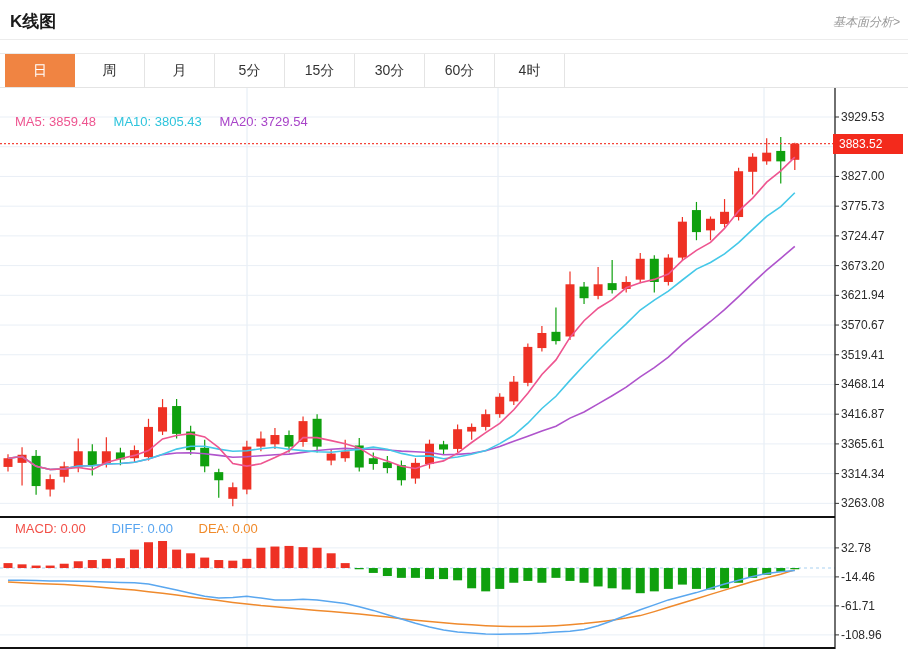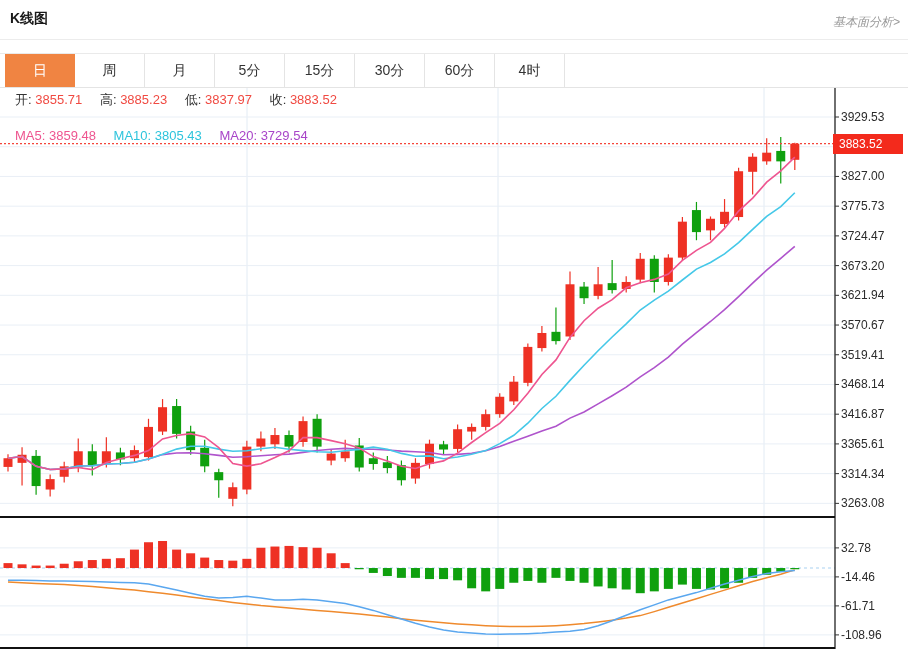--- a/index.html
+++ b/index.html
@@ -1,29 +1,29 @@
 <!DOCTYPE html>
 <html><head>
 <meta charset="utf-8">
 <style>
   html,body{margin:0;padding:0;background:#fff;font-family:"Liberation Sans",sans-serif;}
   .page{position:relative;width:908px;height:650px;background:#fff;overflow:hidden;}
-  .header-title{position:absolute;top:10px;left:10px;font-size:14px;font-weight:bold;color:#1a1a1a;z-index:3;}
+  .header-title{position:absolute;top:10px;left:10px;font-size:17px;font-weight:bold;color:#1a1a1a;z-index:3;}
   .header-link{position:absolute;top:14px;right:8px;font-size:12px;color:#999;cursor:pointer;text-decoration:none;z-index:3;font-style:italic;}
   .divider{position:absolute;top:39px;left:0;width:908px;height:1px;background:#ececec;z-index:3;}
   .tabbar{position:absolute;top:53px;left:0;width:908px;height:35px;box-sizing:border-box;
           border-top:1px solid #eaeaea;border-bottom:1px solid #e4e4e4;display:flex;padding-left:5px;background:#fff;z-index:3;}
   .tab{width:70px;box-sizing:border-box;text-align:center;line-height:33px;font-size:14px;color:#333;
        border-right:1px solid #e4e4e4;cursor:pointer;background:#fff;}
   .tab:first-child{border-left:1px solid #e4e4e4;}
   .tab.active{background:#f08442;border-color:#f08442;color:#fff;}
   #kchart{position:absolute;top:0;left:0;z-index:1;}
   .overlay{position:absolute;z-index:3;font-size:13px;white-space:nowrap;}
   .ohlc-row{top:91px;left:15px;}
-  .ma-row{top:128px;left:15px;text-align:right;}
+  .ma-row{top:114px;left:15px;text-align:right;}
   .macd-row{top:521px;left:15px;}
   .pair{margin-right:14px;}
   .lb{color:#333;}
   .ohlc-val{color:#f04a42;}
   .ma5{color:#ee5590;} .ma10{color:#2ec4dc;} .ma20{color:#a844c8;}
   .macd-m{color:#f25048;margin-right:22px;} .macd-d{color:#58a5f0;margin-right:22px;} .macd-e{color:#f08a2a;}
   .price-tag{position:absolute;top:134px;left:833px;width:70px;height:20px;background:#f32a1c;color:#fff;
              font-size:12px;line-height:20px;padding-left:6px;box-sizing:border-box;z-index:4;}
 </style>
 </head>
@@ -292,36 +292,34 @@
         <line x1="835" y1="605.9" x2="839" y2="605.9" stroke="#333333" stroke-width="1"></line>
         <text x="841" y="609.9" font-size="12" fill="#2b2b2b" font-family="Liberation Sans, sans-serif">-61.71</text>
         <line x1="835" y1="634.9" x2="839" y2="634.9" stroke="#333333" stroke-width="1"></line>
         <text x="841" y="638.9" font-size="12" fill="#2b2b2b" font-family="Liberation Sans, sans-serif">-108.96</text>
         <line x1="835" y1="88" x2="835" y2="649" stroke="#333333" stroke-width="1.4"></line>
         <line x1="0" y1="517" x2="835" y2="517" stroke="#111111" stroke-width="2"></line>
         <line x1="0" y1="648" x2="835" y2="648" stroke="#111111" stroke-width="2"></line>
       </g>
     </svg>
 
-  <div class="overlay ohlc-row">
-    <span class="pair"><span class="lb">开:</span>
-      <span class="ohlc-val">3855.71</span></span>
-    <span class="pair"><span class="lb">高:</span>
-      <span class="ohlc-val">3885.23</span></span>
-    <span class="pair"><span class="lb">低:</span>
-      <span class="ohlc-val">3837.97</span></span>
-    <span class="pair"><span class="lb">收:</span>
-      <span class="ohlc-val">3883.52</span></span>
-  </div>
 
   <div class="overlay ma-row">
     <span class="pair ma5"><span>MA5:</span>
       <span>3859.48</span></span>
     <span class="pair ma10"><span>MA10:</span>
       <span>3805.43</span></span>
     <span class="pair ma20"><span>MA20:</span>
       <span>3729.54</span></span>
   </div>
 
+  <div class="overlay macd-row">
+    <span class="macd-m"><span>MACD:</span>
+      <span>0.00</span></span>
+    <span class="macd-d"><span>DIFF:</span>
+      <span>0.00</span></span>
+    <span class="macd-e"><span>DEA:</span>
+      <span>0.00</span></span>
+  </div>
 
   <div class="price-tag">3883.52</div>
 
 </div>
 
 </body></html>

